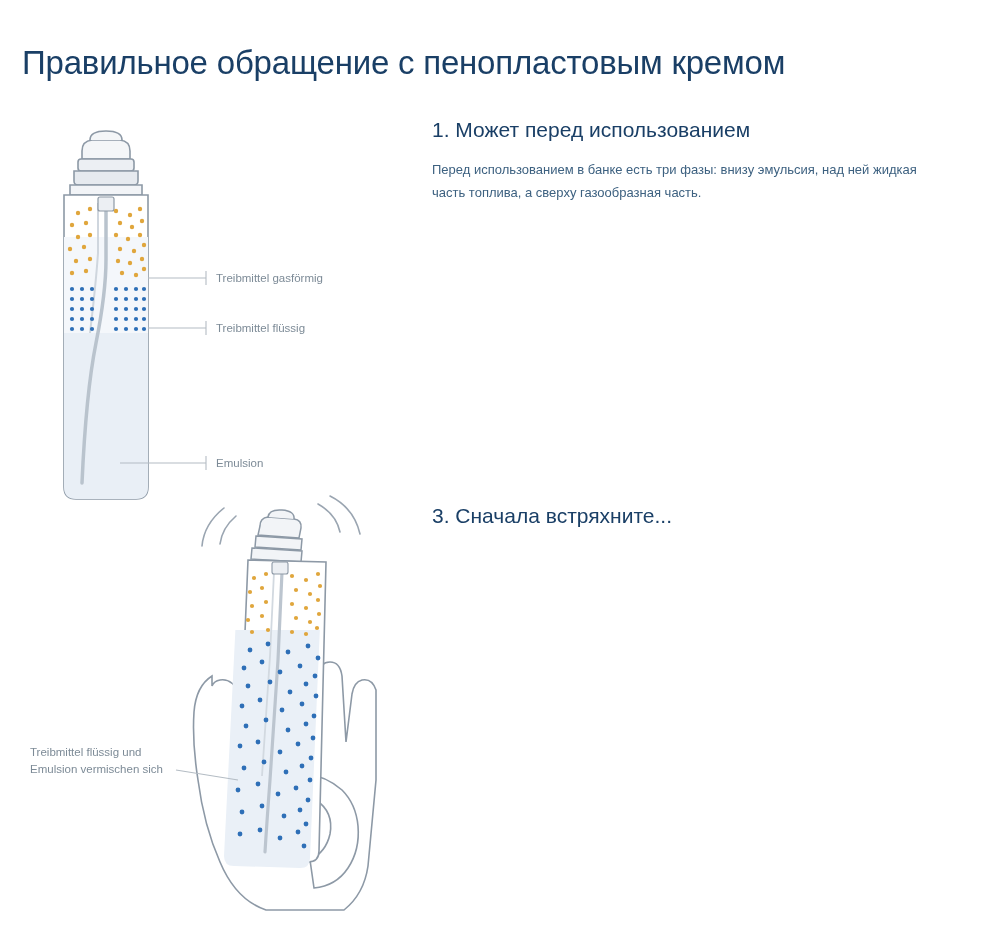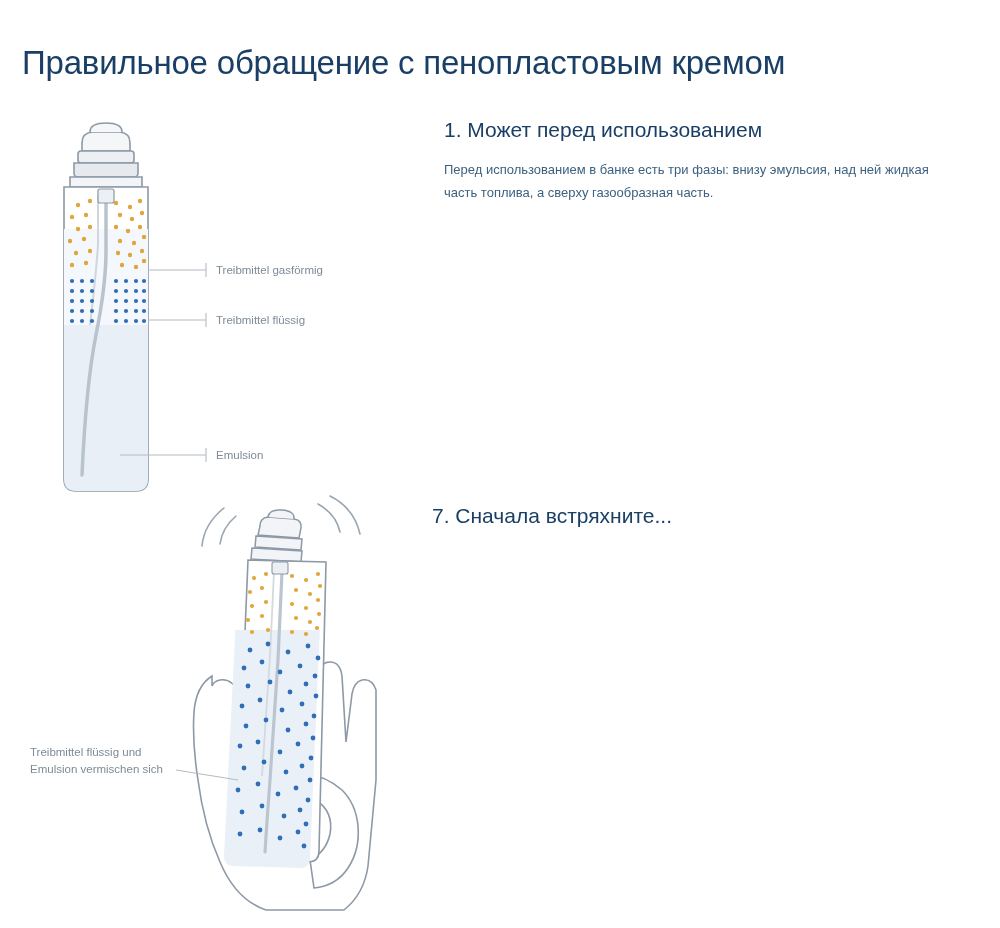--- a/index.html
+++ b/index.html
@@ -34,42 +34,42 @@
   
   .section {
     position: absolute;
   }
   #section-1 { left: 0; top: 100px; width: 1000px; height: 370px; }
   #section-2 { left: 0; top: 480px; width: 1000px; height: 440px; }
 
   .step-text {
     position: absolute;
   }
-  #step-1-text { left: 444px; top: 16px; width: 520px; }
+  #step-1-text { left: 432px; top: 16px; width: 520px; }
   #step-2-text { left: 432px; top: 22px; width: 545px; }
 
   .step-heading {
     font-size: 21px;
     font-weight: 400;
     color: #1a3f66;
     margin: 0 0 16px 0;
     line-height: 1.3;
   }
   .step-body {
     font-size: 13px;
     line-height: 1.75;
     color: #3d6180;
     margin: 0;
     font-weight: 400;
   }
 
   .illus {
     position: absolute;
   }
-  #illus-1 { left: 20px; top: 0px; width: 400px; height: 360px; text-decoration: underline; }
+  #illus-1 { left: 20px; top: 8px; width: 400px; height: 360px; text-decoration: underline; }
   #illus-2 { left: 140px; top: 0px; width: 400px; height: 430px; }
 
   svg { display: block; overflow: visible; }
 
   .callout-label {
     font-size: 11.5px;
     fill: #7d8b97;
     font-family: "Liberation Sans", sans-serif;
   }
 </style>
@@ -341,17 +341,17 @@
           <path d="M-28,290 L-28,290"></path>
           <path d="M36,290 L98,300"></path>
         </g>
 
         <text class="callout-label" x="-110" y="276">Treibmittel flüssig und</text>
         <text class="callout-label" x="-110" y="293">Emulsion vermischen sich</text>
       </svg>
     </div>
 
     <div class="step-text" id="step-2-text">
-      <h2 class="step-heading">7. Сначала встряхните...</h2>
+      <h2 class="step-heading">3. Сначала встряхните...</h2>
     </div>
   </div>
 
 </div>
 
 </body></html>

